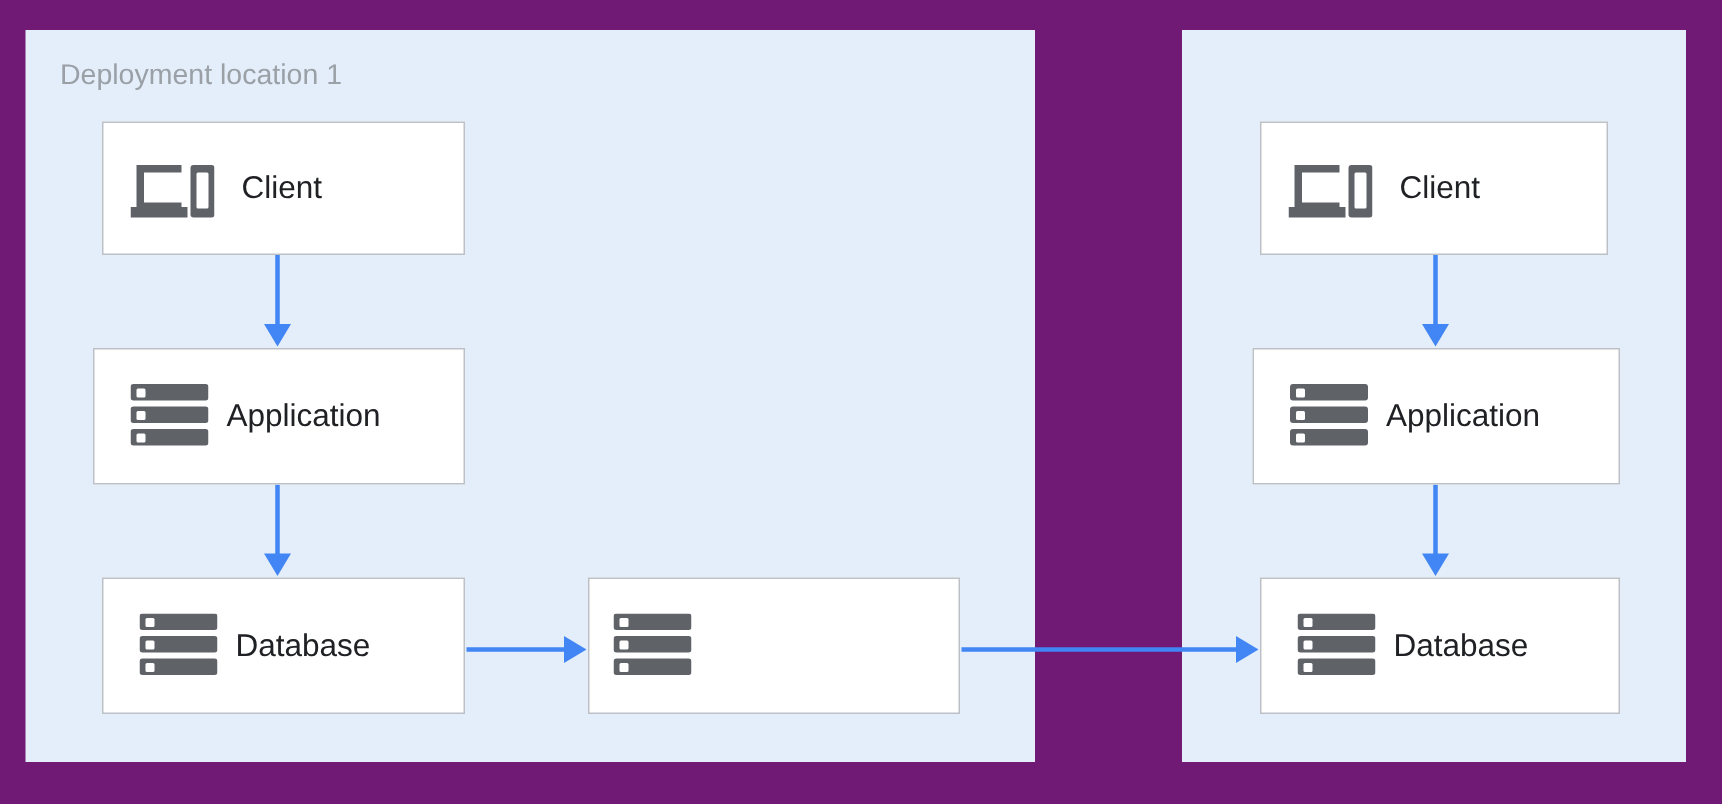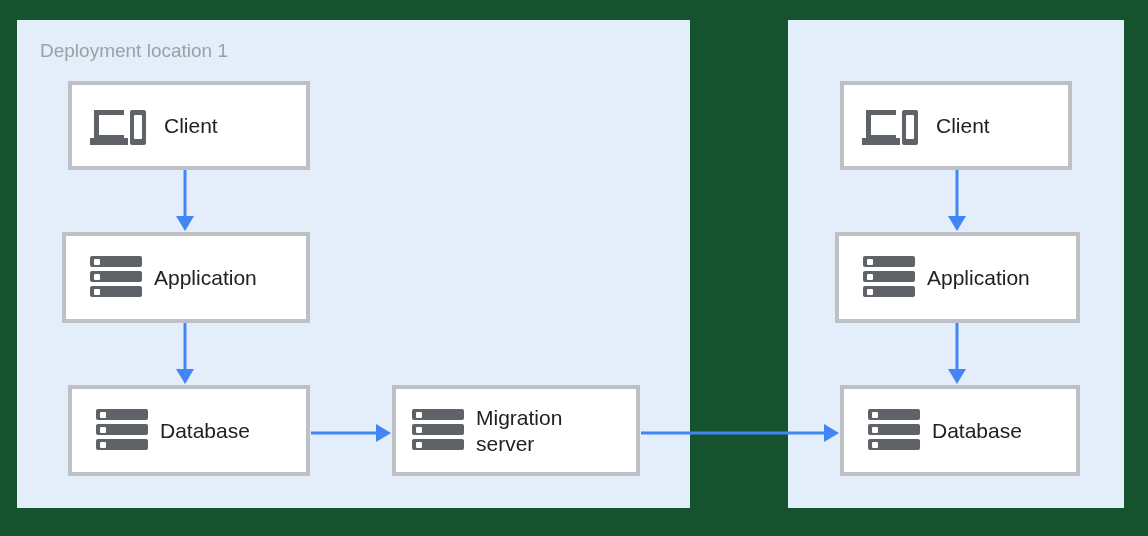--- a/index.html
+++ b/index.html
@@ -1,22 +1,22 @@
 <!DOCTYPE html>
 <html><head>
 <meta charset="utf-8">
 <style>
   html,body{margin:0;padding:0;background:#ffffff;}
   body{font-family:"Liberation Sans", sans-serif;}
-  #canvas{position:relative;width:1148px;height:536px;background:#14532d;overflow:hidden;}
+  #canvas{position:relative;width:1148px;height:536px;background:#701a75;overflow:hidden;}
 
   .zone{position:absolute;background:#e3eefa;}
   .zone-label{position:absolute;color:#9aa0a6;font-size:19px;line-height:22px;white-space:nowrap;}
 
-  .node{position:absolute;background:#ffffff;border:4px solid #84cc16;box-sizing:border-box;
+  .node{position:absolute;background:#ffffff;border:1px solid #84cc16;box-sizing:border-box;
         display:flex;align-items:center;}
   .node-icon{flex:0 0 auto;display:flex;align-items:center;justify-content:center;}
   .node-label{color:#202124;font-size:21px;line-height:26px;white-space:pre-line;}
 
   .edge{position:absolute;}
   .edge svg{display:block;overflow:visible;}
 </style>
 </head>
 <body>
 
@@ -101,22 +101,20 @@
       <span class="node-icon" style="margin-left: 16px;">
         <svg width="52" height="44" viewBox="0 0 52 44">
           <rect x="0" y="0" width="52" height="11" rx="2" fill="#5f6368"></rect>
           <rect x="4" y="3" width="6" height="6" rx="1" fill="#ffffff"></rect>
           <rect x="0" y="15" width="52" height="11" rx="2" fill="#5f6368"></rect>
           <rect x="4" y="18" width="6" height="6" rx="1" fill="#ffffff"></rect>
           <rect x="0" y="30" width="52" height="11" rx="2" fill="#5f6368"></rect>
           <rect x="4" y="33" width="6" height="6" rx="1" fill="#ffffff"></rect>
         </svg>
       </span>
-      <span class="node-label" style="margin-left: 12px; color: rgb(32, 33, 36);">Migration
-server</span>
     </div>
     <div class="node" style="left: 840px; top: 81px; width: 232px; height: 89px; background: rgb(255, 255, 255); border-color: rgb(189, 193, 198);">
       <span class="node-icon" style="margin-left: 18px;">
         <svg width="56" height="44" viewBox="0 0 56 44">
           <path fill="#5f6368" d="M4 6 h30 v5 H9 v20 h25 v5 H4 Z"></path>
           <rect x="0" y="34" width="38" height="7" fill="#5f6368"></rect>
           <rect x="40" y="6" width="16" height="35" rx="2" fill="#5f6368"></rect>
           <rect x="44" y="11" width="8" height="24" rx="1" fill="#ffffff"></rect>
         </svg>
       </span>

